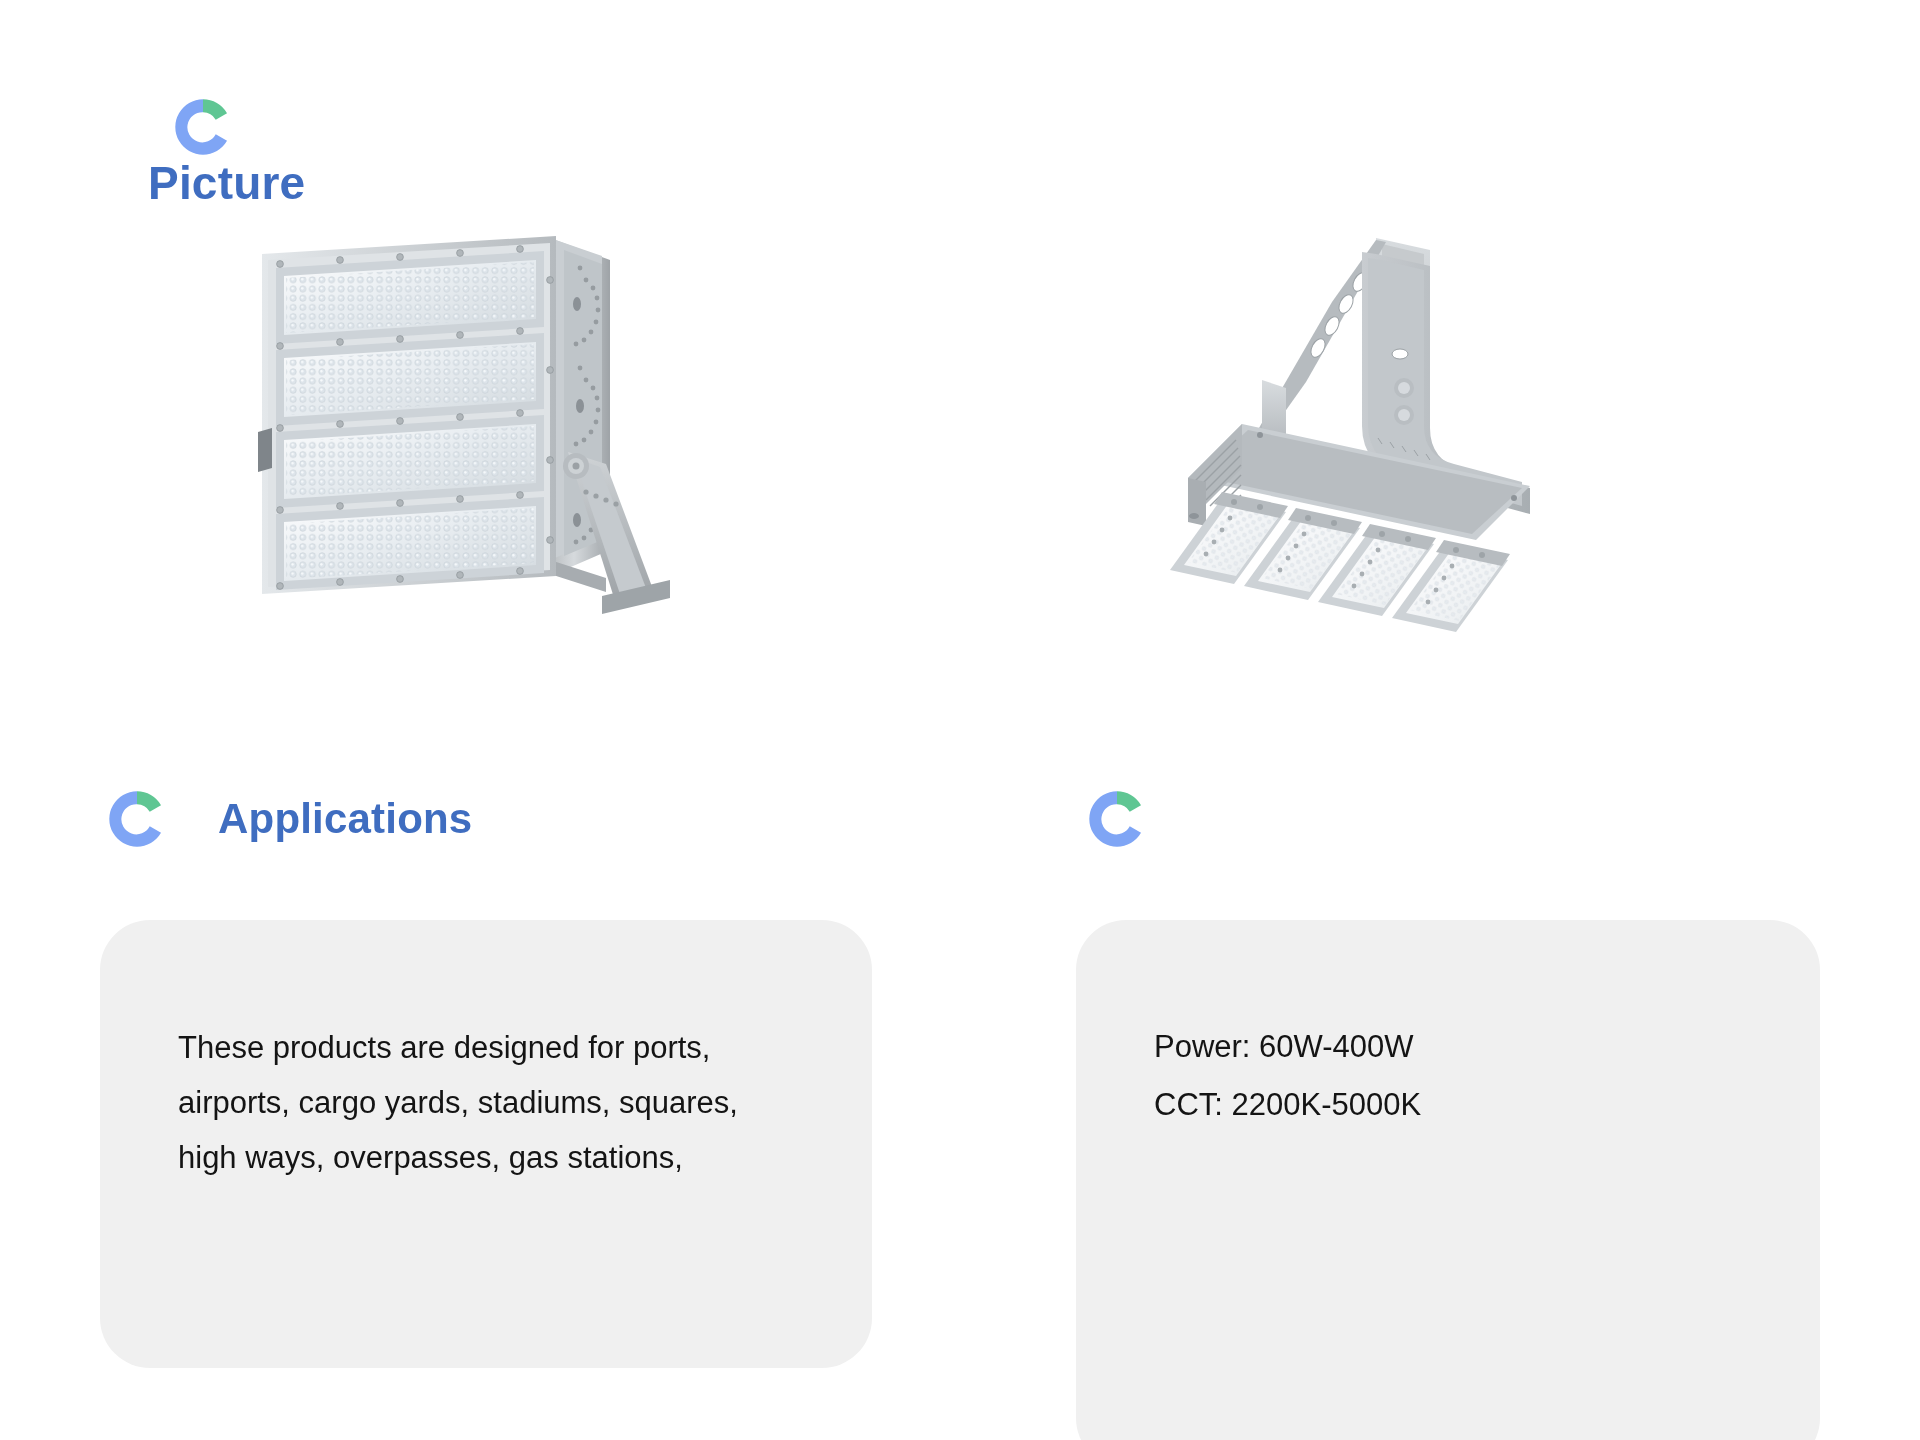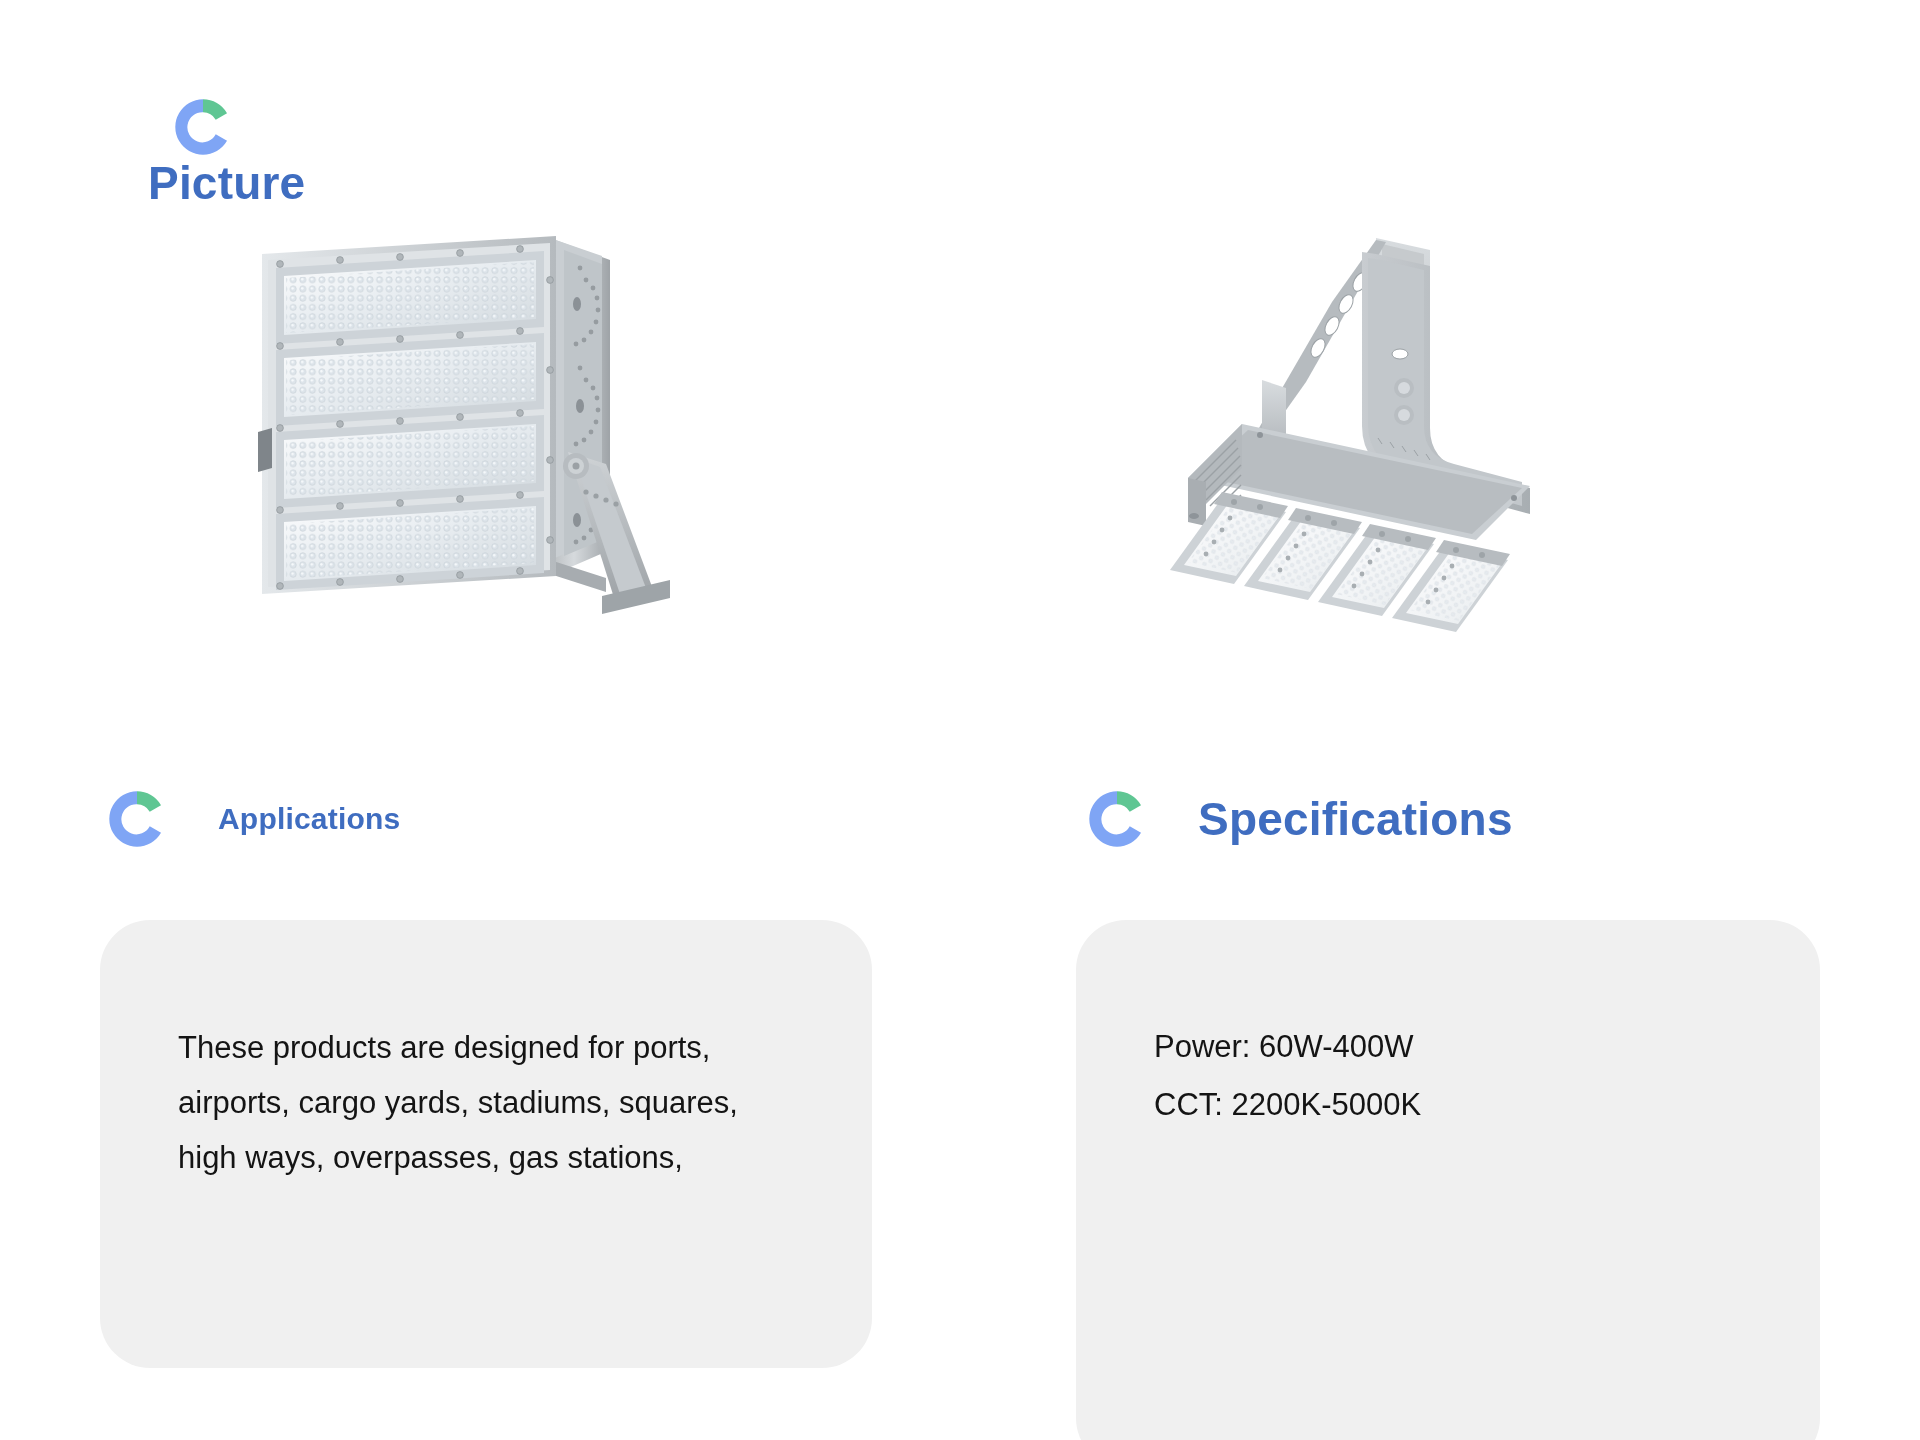--- a/index.html
+++ b/index.html
@@ -21,21 +21,21 @@
     white-space: nowrap;
     line-height: 1;
   }
 
   #heading-picture { left: 100px; top: 94px; flex-direction: column; }
   #heading-picture .c-icon { width: 66px; height: 66px; }
   #heading-picture .heading-text { font-size: 46px; margin-left: 48px; }
 
   #heading-applications { left: 104px; top: 786px; }
   #heading-applications .c-icon { width: 66px; height: 66px; }
-  #heading-applications .heading-text { font-size: 30px; margin-left: 48px; }
+  #heading-applications .heading-text { font-size: 42px; margin-left: 48px; }
 
   #heading-specifications { left: 1084px; top: 786px; }
   #heading-specifications .c-icon { width: 66px; height: 66px; }
   #heading-specifications .heading-text { font-size: 46px; margin-left: 48px; }
 
   
   .card {
     position: absolute;
     background: #f0f0f0;
     border-radius: 50px;
@@ -363,21 +363,20 @@
     </div>
   </div>
 
   <div class="heading" id="heading-specifications">
     <span class="c-icon">
       <svg viewBox="0 0 100 100" aria-hidden="true">
         <path d="M 50 8 A 42 42 0 0 1 86.4 29 L 69.3 38.9 A 22.8 22.8 0 0 0 50 27.7 Z" fill="#5fc693"></path>
         <path d="M 50 8 A 42 42 0 1 0 86.4 71 L 69.3 61.1 A 22.8 22.8 0 1 1 50 27.7 Z" fill="#7fa5f5"></path>
       </svg>
     </span>
-    <span class="heading-text">Specifications</span>
   </div>
 
   <div class="card" id="card-specifications">
     <div class="card-body">
       <div class="card-line">Power: 60W-400W</div>
       <div class="card-line">CCT:  2200K-5000K</div>
     </div>
   </div>
 
 </div>

